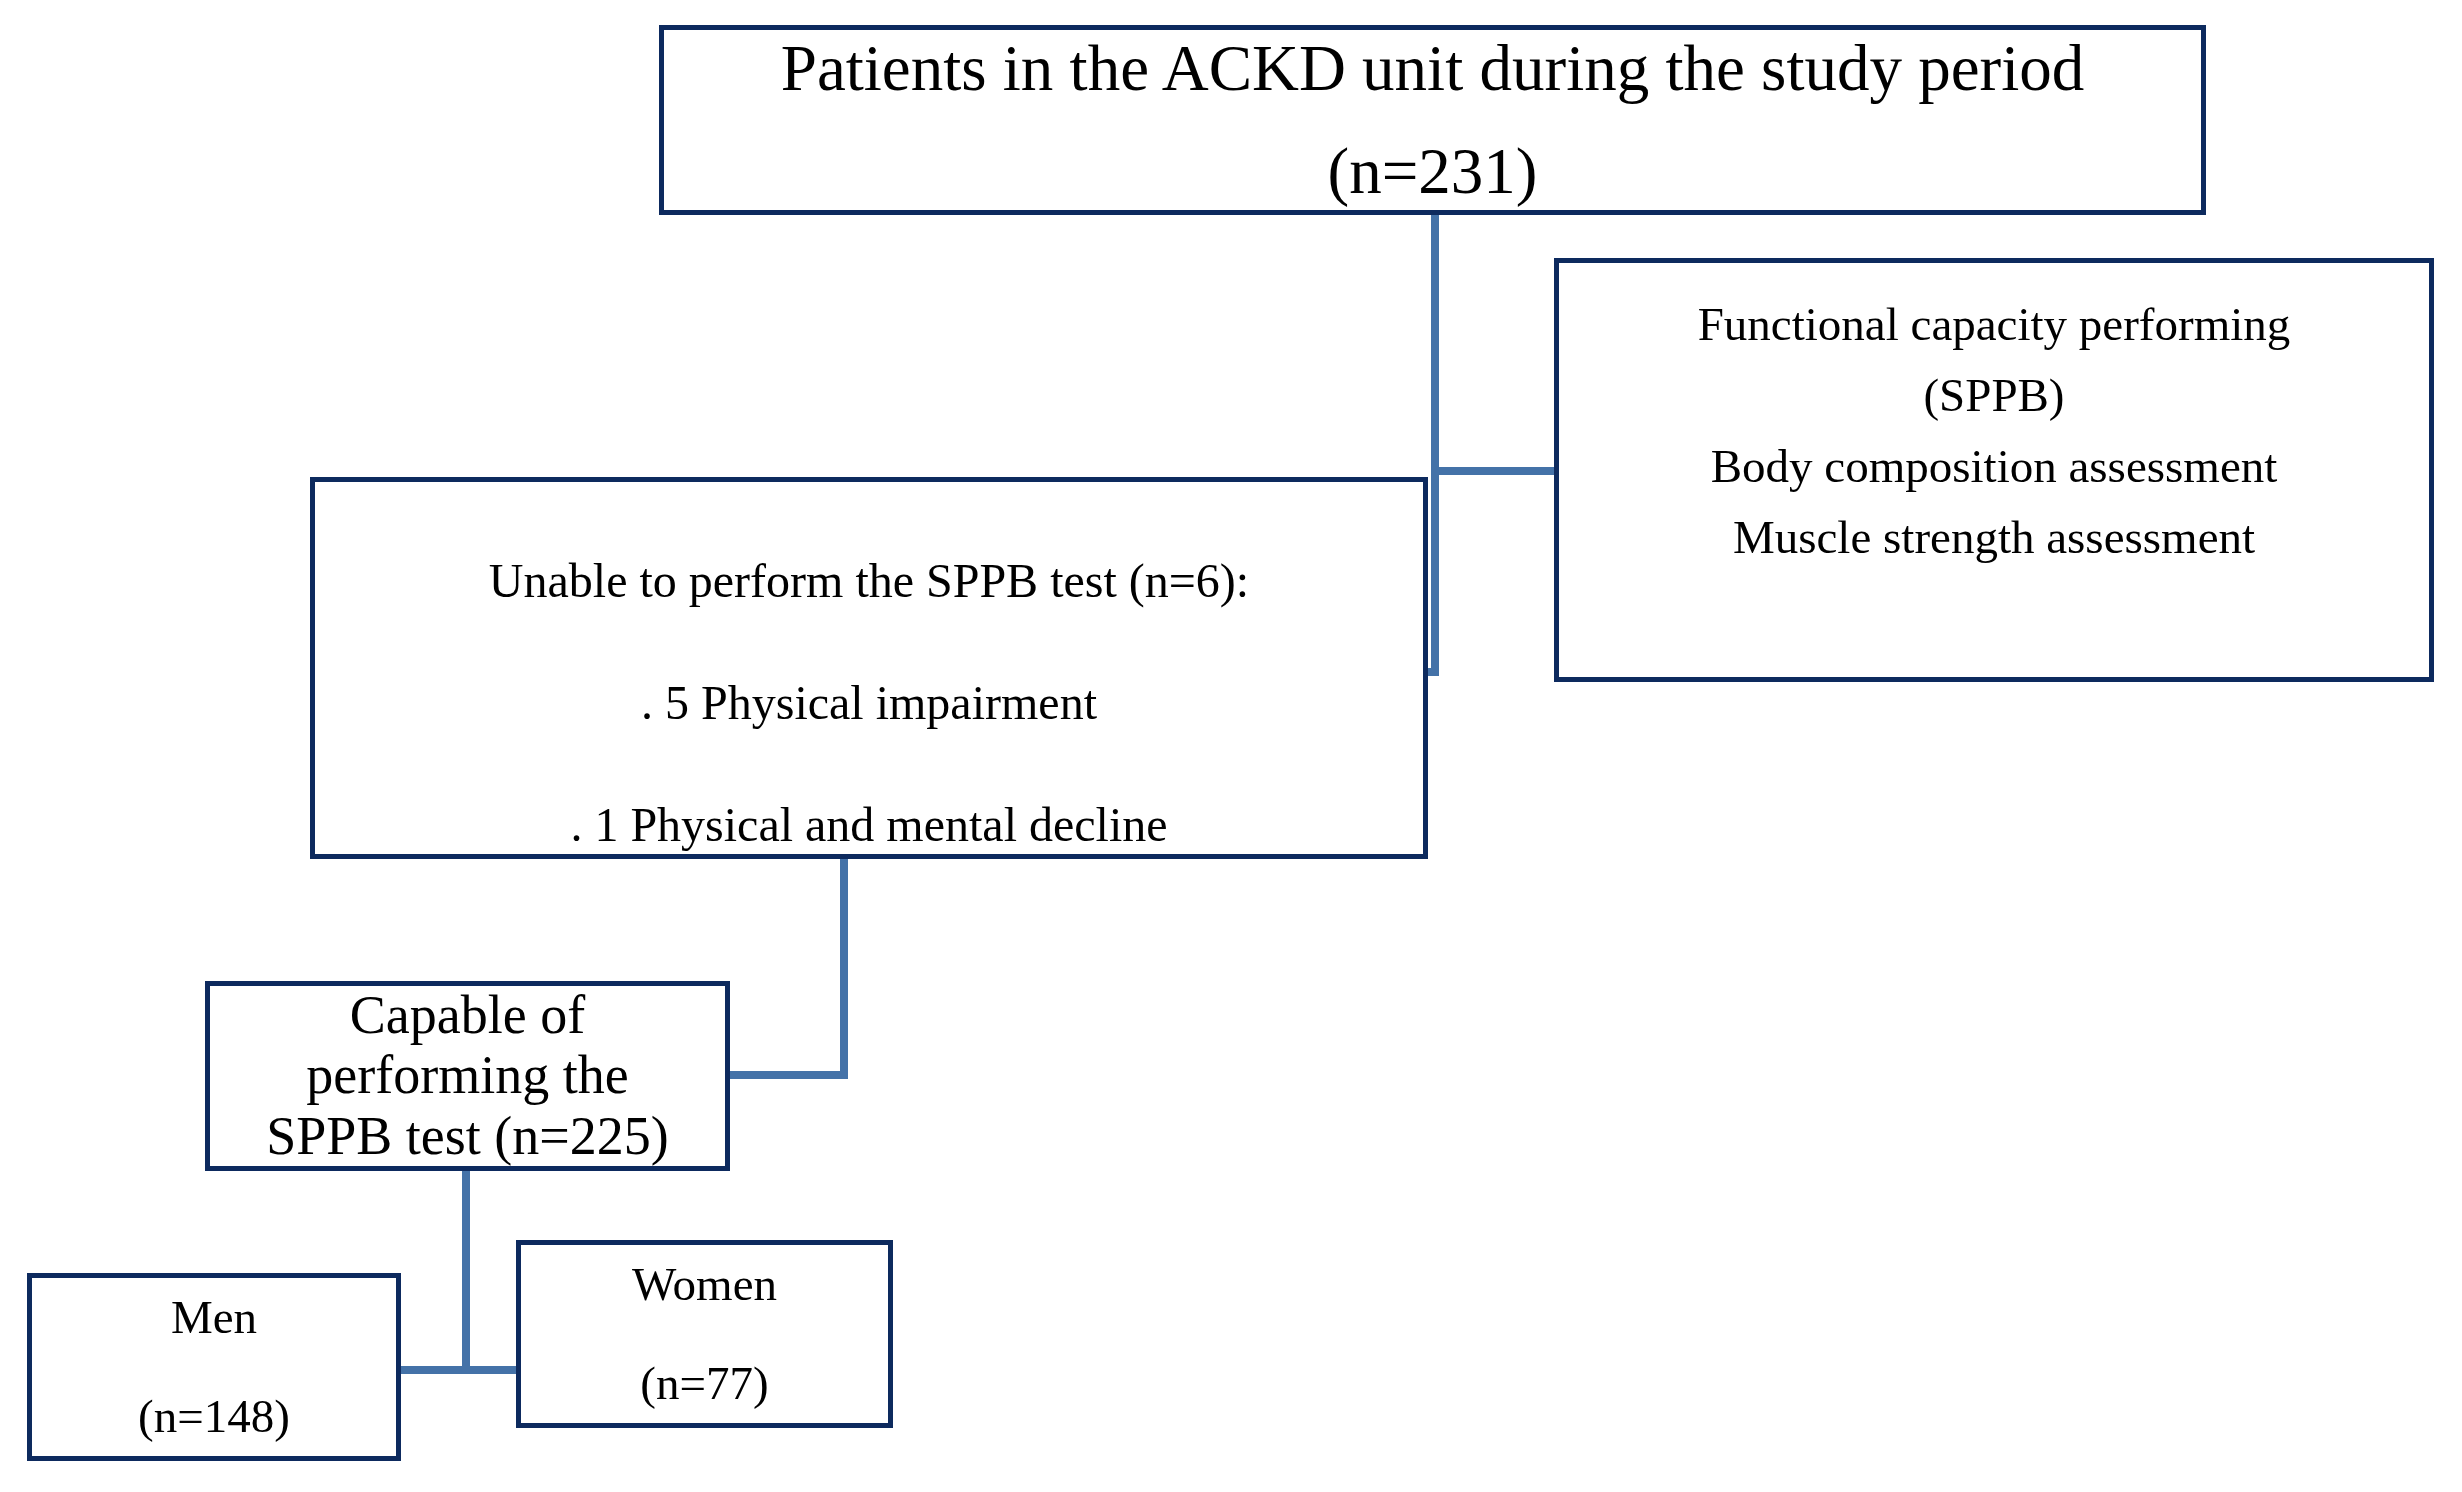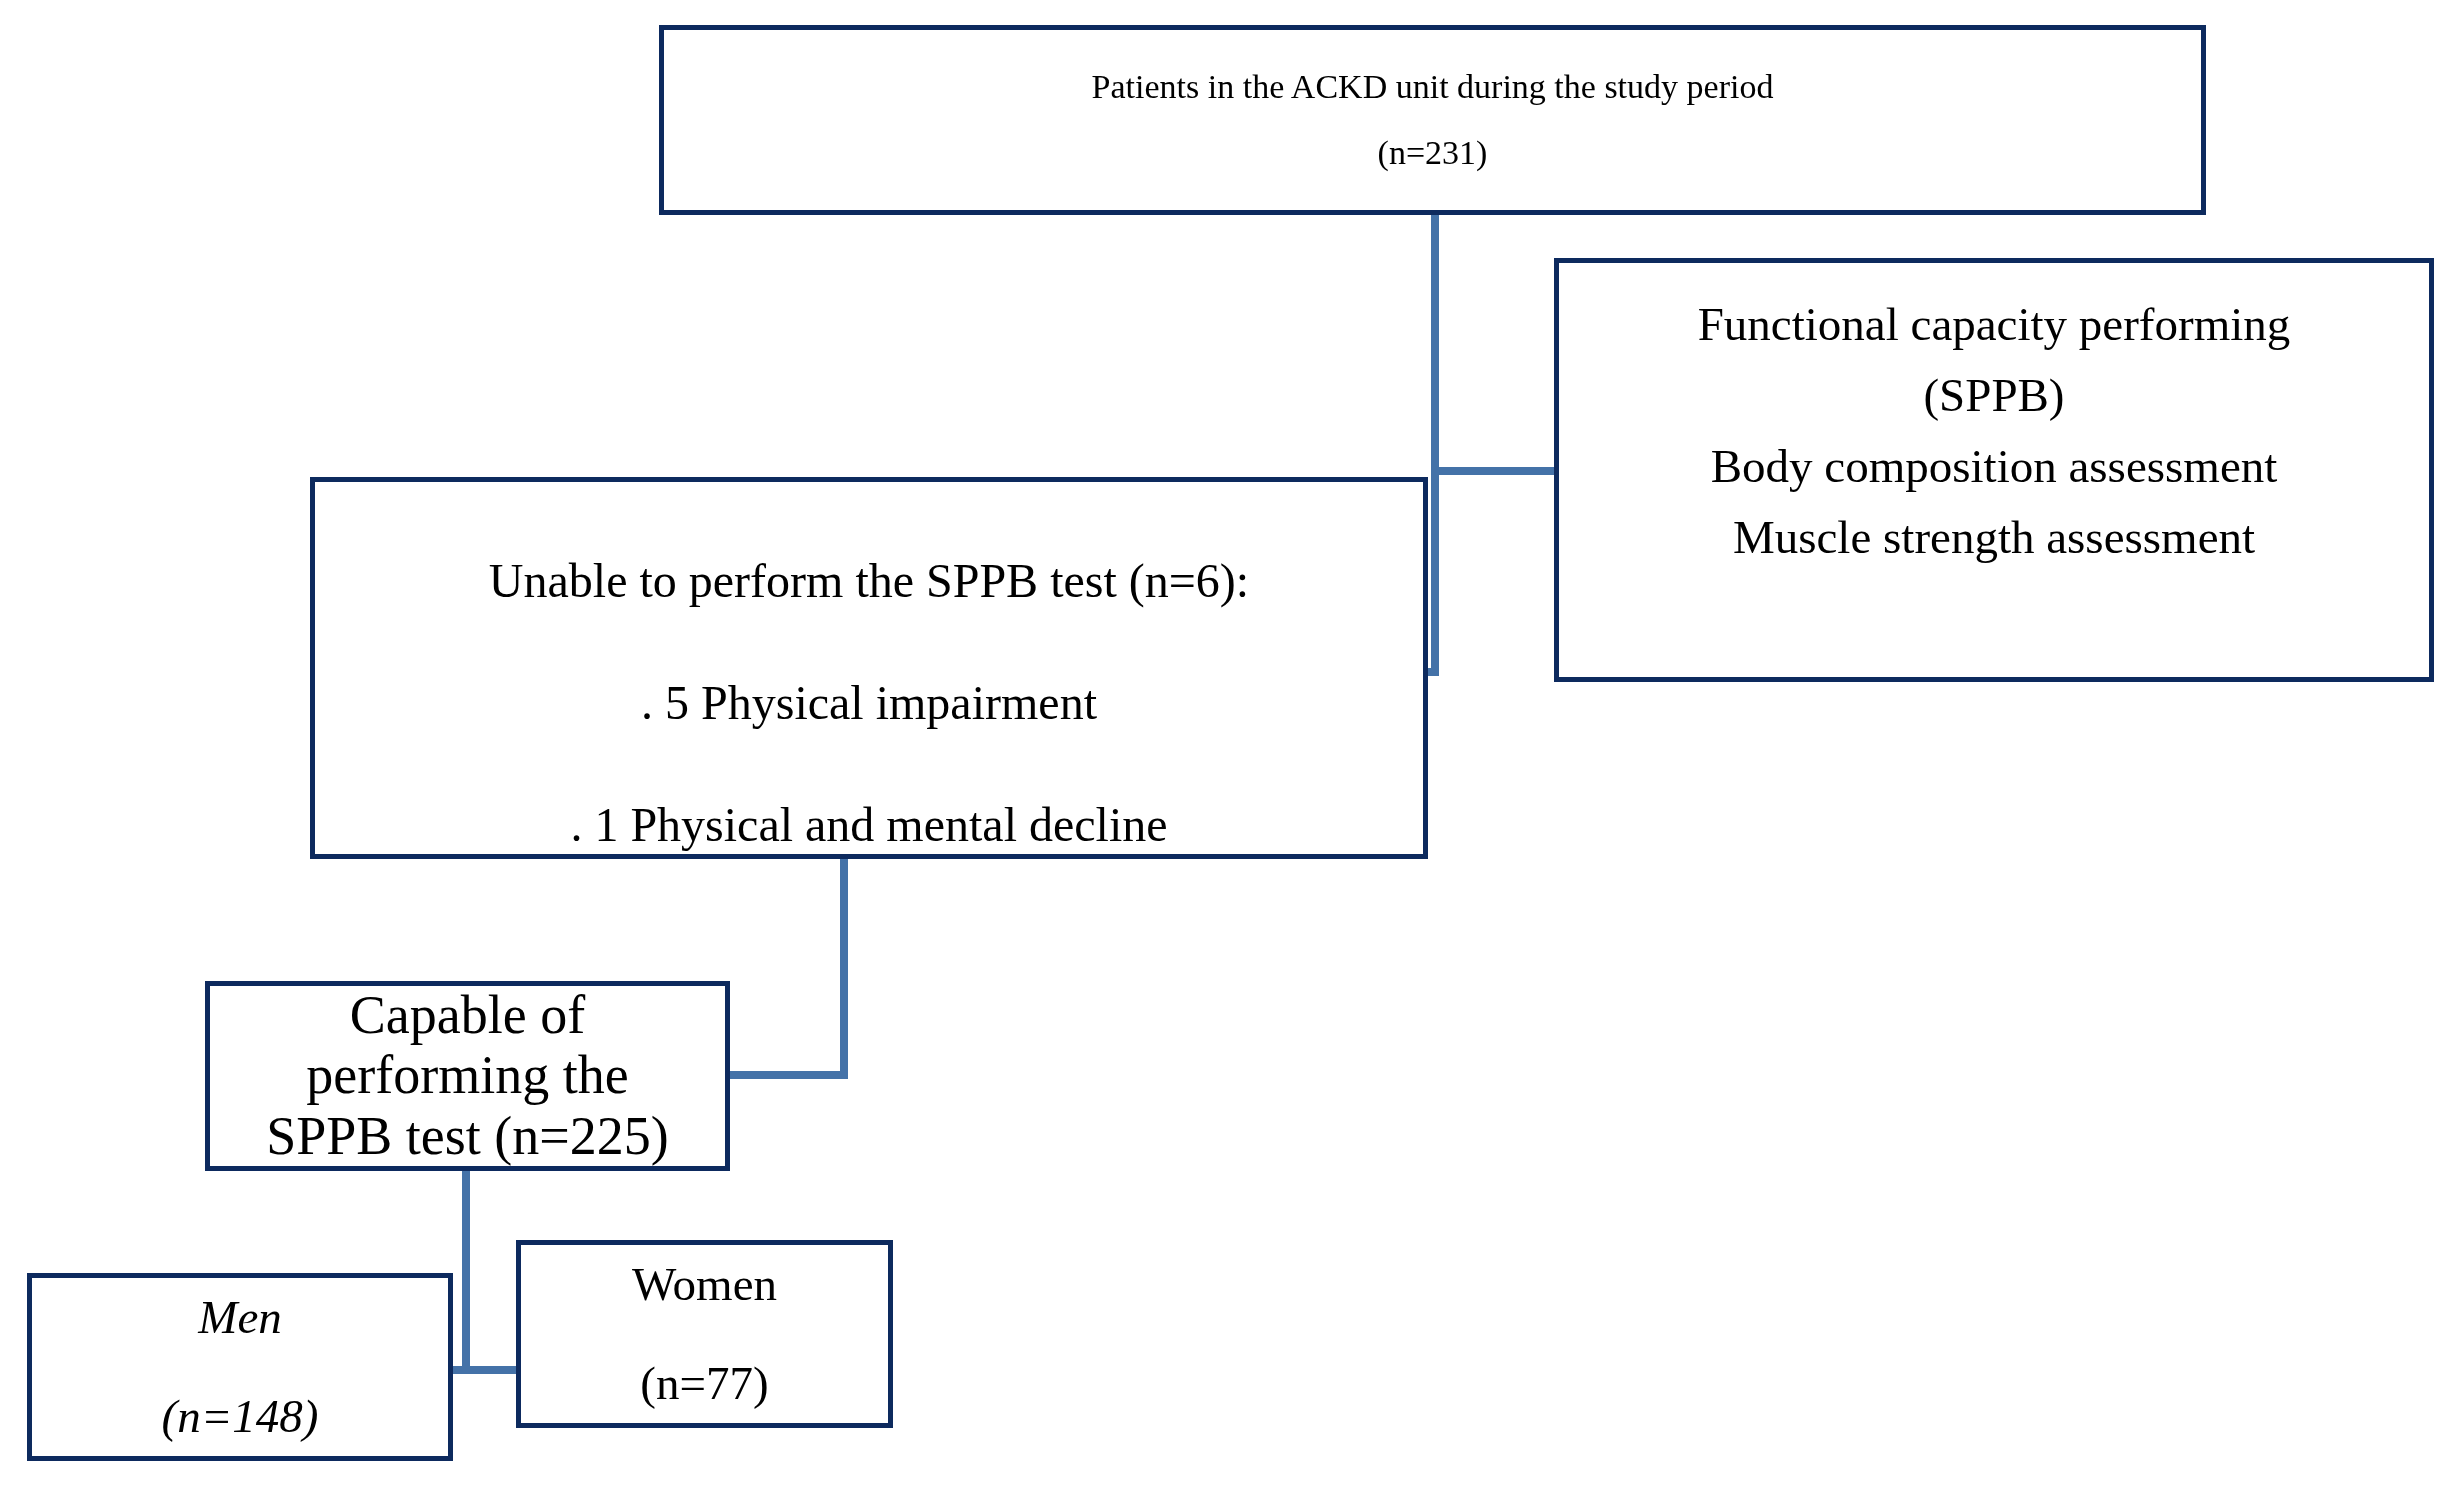--- a/index.html
+++ b/index.html
@@ -31,21 +31,21 @@
   .node .line {
     display: block;
     width: 100%;
     text-align: center;
     white-space: nowrap;
     line-height: 1.18;
   }
   
   #node-enrolled {
     left: 659px;  top: 25px;   width: 1547px; height: 190px;
-    font-size: 34px;
+    font-size: 65px;
   }
   #node-enrolled .line + .line { margin-top: 26px; }
 
   #node-assessments {
     left: 1554px; top: 258px;  width: 880px; height: 424px;
     font-size: 47px;
     justify-content: flex-start;
     padding-top: 34px;
   }
   #node-assessments .line + .line { margin-top: 15.5px; }
@@ -69,23 +69,22 @@
     position: absolute;
     left: 50%;
     top: 50%;
     transform: translate(-50%, -50%);
     width: 589px;
     text-align: center;
   }
   #node-capable .line { line-height: 1.12; }
 
   #node-men {
-    left: 27px;   top: 1273px; width: 426px;  height: 188px;
+    left: 27px;   top: 1273px; width: 374px;  height: 188px;
     font-size: 47px;
-    font-style: italic;
   }
   #node-men .line + .line { margin-top: 43px; }
 
   #node-women {
     left: 516px;  top: 1240px; width: 377px;  height: 188px;
     font-size: 47px;
   }
   #node-women .line + .line { margin-top: 43px; }
 
   

